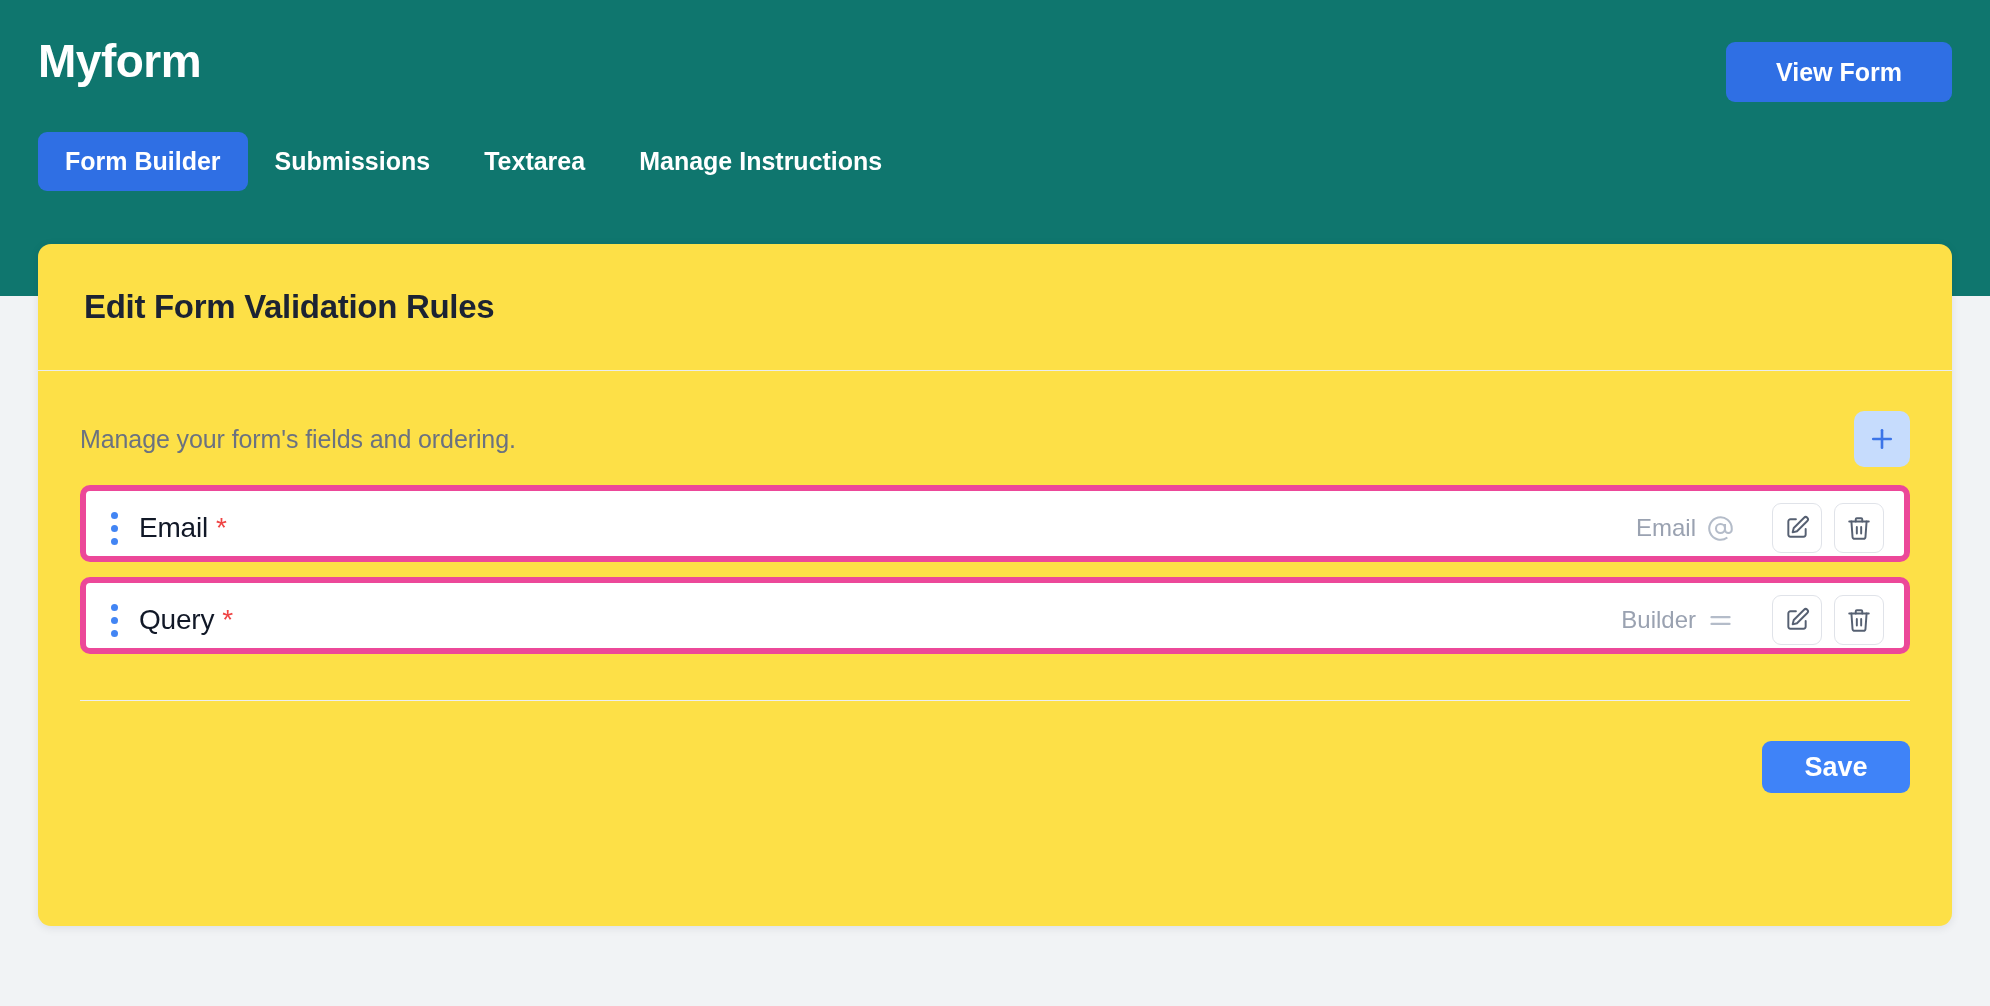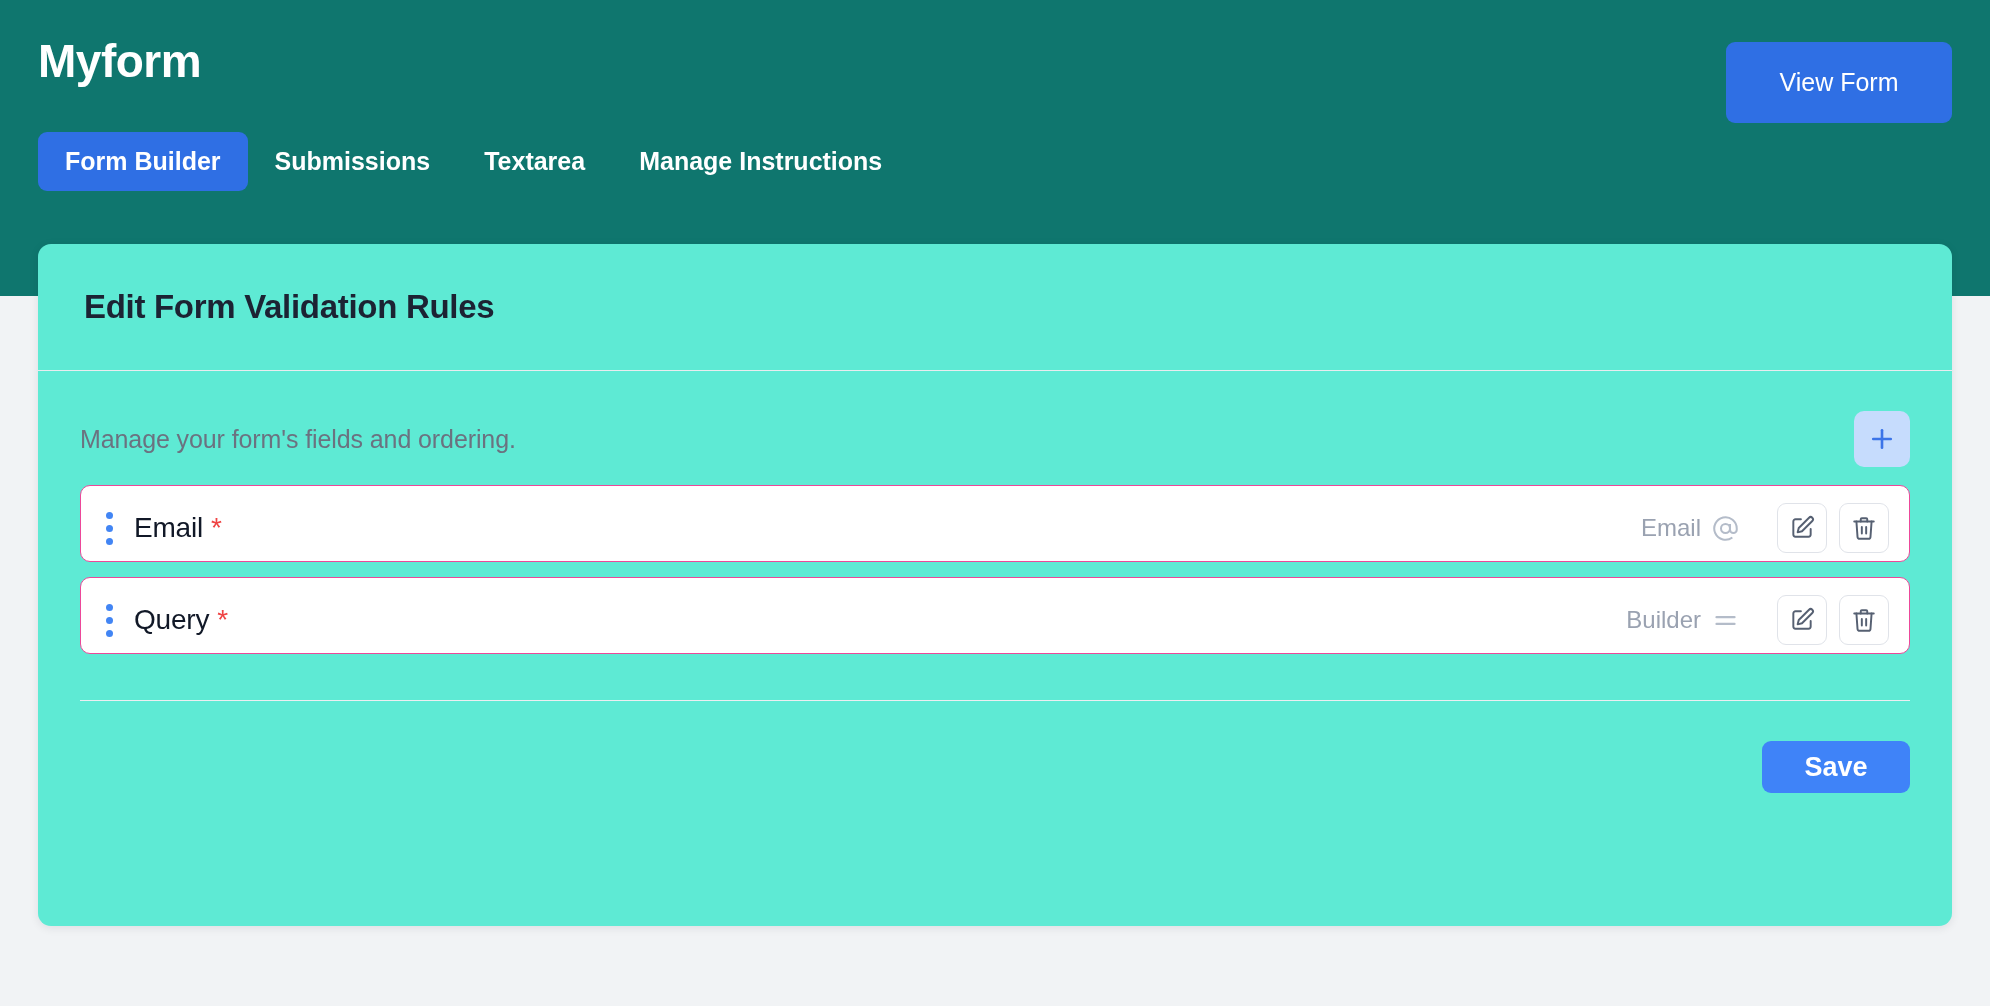--- a/index.html
+++ b/index.html
@@ -35,28 +35,28 @@
     color: #ffffff;
     letter-spacing: -0.5px;
     line-height: 1;
   }
 
   .view-form-btn {
     position: absolute;
     right: 38px;
     top: 42px;
     width: 226px;
-    height: 81px;
+    height: 60px;
     background: #2f6fe4;
     border: none;
     border-radius: 9px;
     color: #ffffff;
     font-family: "Liberation Sans", sans-serif;
     font-size: 25px;
-    font-weight: normal;
+    font-weight: bold;
     cursor: pointer;
     display: flex;
     align-items: center;
     justify-content: center;
     text-align: right;
   }
 
   .nav-tabs {
     position: absolute;
     left: 38px;
@@ -84,21 +84,21 @@
     background: #2f6fe4;
   }
 
   
   .card {
     position: absolute;
     left: 38px;
     top: 244px;
     width: 1914px;
     height: 682px;
-    background: #5eead4;
+    background: #fde047;
     border-radius: 13px;
     box-shadow: 0 2px 10px rgba(15, 23, 42, 0.09);
     overflow: hidden;
   }
 
   .card-header {
     height: 127px;
     border-bottom: 1px solid #e9ecef;
     display: flex;
     align-items: center;
@@ -146,21 +146,21 @@
   
   .field-list {
     margin-top: 8px;
     display: flex;
     flex-direction: column;
     gap: 15px;
   }
 
   .field-row {
     height: 77px;
-    border: 1px solid #ec4899;
+    border: 6px solid #ec4899;
     border-radius: 10px;
     background: #ffffff;
     display: flex;
     align-items: center;
     padding: 9px 20px 0 17px;
   }
 
   .drag-handle {
     width: 22px;
     height: 40px;

